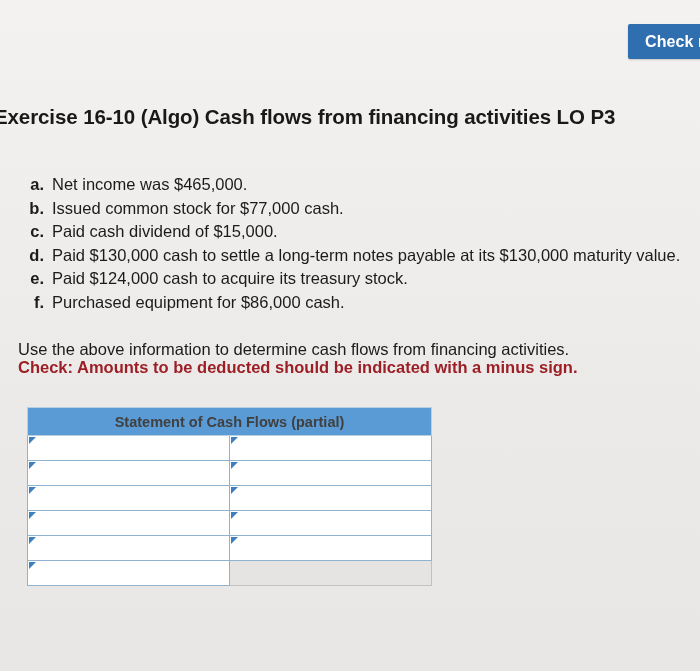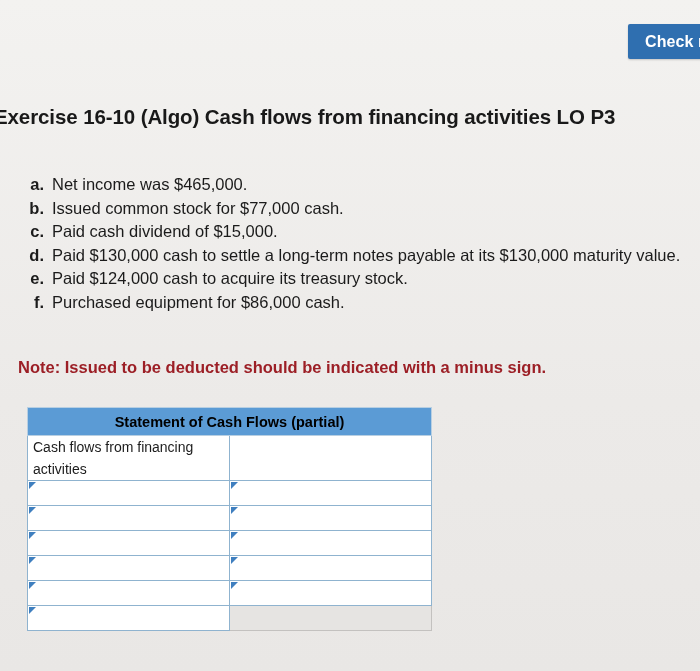--- a/index.html
+++ b/index.html
@@ -111,21 +111,21 @@
     left: 27px;
     width: 405px;
   }
   table.cashflow {
     border-collapse: collapse;
     width: 405px;
     table-layout: fixed;
   }
   table.cashflow th.header {
     background: #5b9bd5;
-    color: #000000;
+    color: #404040;
     font-size: 14.5px;
     font-weight: bold;
     height: 27px;
     text-align: center;
     border: 1px solid #b8cfe2;
     padding: 0;
   }
   table.cashflow td {
     border: 1px solid #8fb3cf;
     height: 24px;
@@ -194,40 +194,33 @@
     <div class="item">
       <span class="lbl">e.</span>
       <span class="txt">Paid $124,000 cash to acquire its treasury stock.</span>
     </div>
     <div class="item">
       <span class="lbl">f.</span>
       <span class="txt">Purchased equipment for $86,000 cash.</span>
     </div>
   </div>
 
-  <div class="note">Note: Issued to be deducted should be indicated with a minus sign.</div>
+  <div class="instruction">Use the above information to determine cash flows from financing activities.</div>
+  <div class="note">Check: Amounts to be deducted should be indicated with a minus sign.</div>
 
   <div class="table-wrap">
     <table class="cashflow">
       <thead>
         <tr>
           <th class="header" colspan="2">Statement of Cash Flows (partial)</th>
         </tr>
       </thead>
       <tbody>
         <tr>
           <td class="label-cell">
-            <span class="cell-text">Cash flows from financing activities</span>
-          </td>
-          <td class="value-cell">
-            <span class="cell-text"></span>
-          </td>
-        </tr>
-        <tr>
-          <td class="label-cell">
             <span class="tri"></span>
             <span class="cell-text"></span>
           </td>
           <td class="value-cell">
             <span class="tri"></span>
             <span class="cell-text"></span>
           </td>
         </tr>
         <tr>
           <td class="label-cell">

